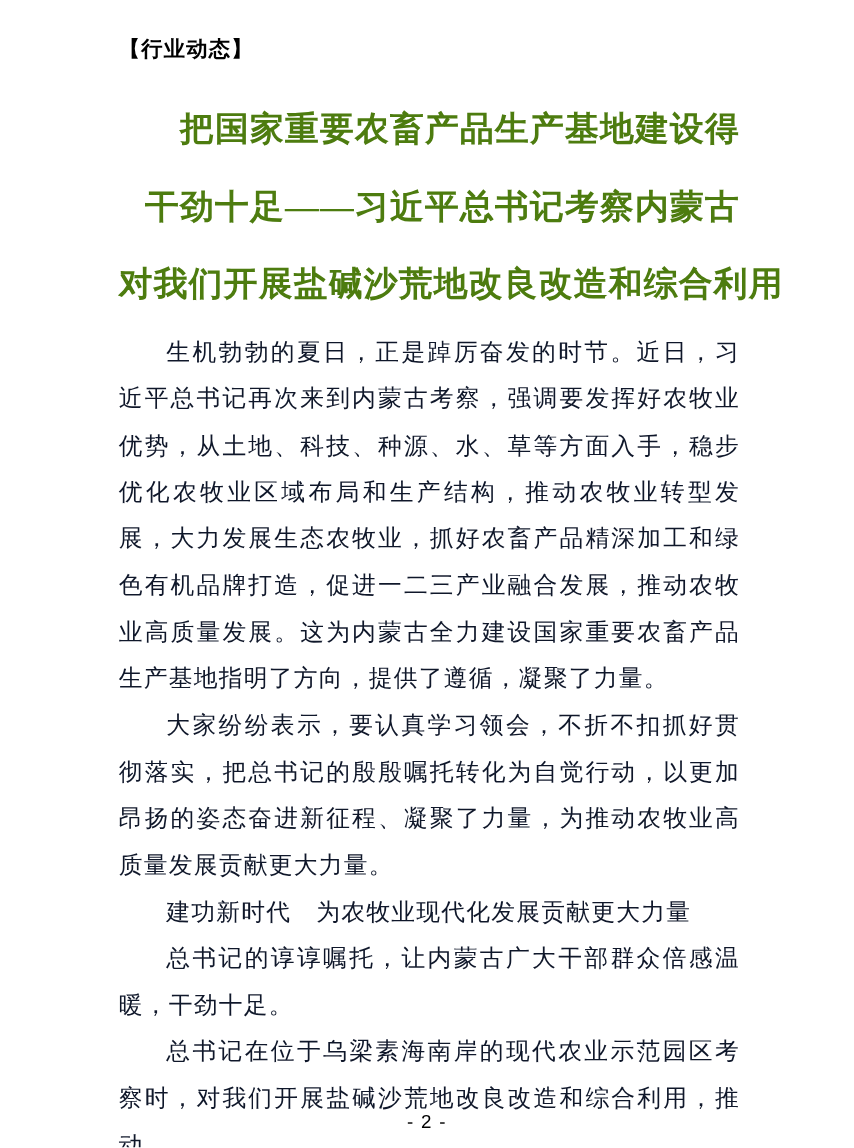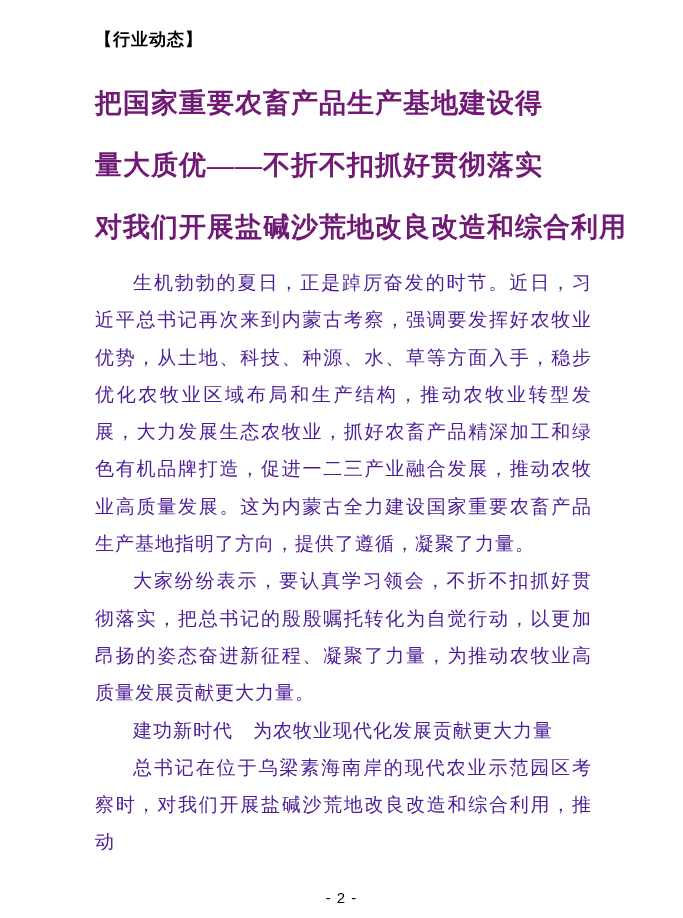--- a/index.html
+++ b/index.html
@@ -23,37 +23,37 @@
     font-weight: bold;
     font-size: 17px;
     color: #000000;
     letter-spacing: 1px;
     line-height: 24px;
   }
   .article-title {
     margin: 20px 0 6px 0;
     font-size: 27px;
     font-weight: bold;
-    color: #701a75;
-    text-align: left;
+    color: #4d7c0f;
+    text-align: right;
     line-height: 62px;
     letter-spacing: 1px;
   }
   .article-title .tline {
     display: block;
     white-space: nowrap;
   }
   .body-para {
     margin: 0;
     font-size: 19px;
     line-height: 37.3px;
     letter-spacing: 1px;
     text-align: justify;
     text-indent: 2em;
-    color: #4c1d95;
+    color: #0f172a;
   }
   .page-number {
     position: absolute;
     left: 0;
     right: 0;
     bottom: 12px;
     text-align: center;
     font-family: "Liberation Sans", "DejaVu Sans", sans-serif;
     font-size: 15px;
     color: #000000;
@@ -62,28 +62,29 @@
 </style>
 </head>
 <body>
 
 <div class="page">
 
   <div class="column-tag">【行业动态】</div>
 
   <h1 class="article-title">
     <span class="tline">把国家重要农畜产品生产基地建设得</span>
-    <span class="tline">量大质优——不折不扣抓好贯彻落实</span>
+    <span class="tline">干劲十足——习近平总书记考察内蒙古</span>
     <span class="tline">对我们开展盐碱沙荒地改良改造和综合利用</span>
   </h1>
 
   <p class="body-para">生机勃勃的夏日，正是踔厉奋发的时节。近日，习近平总书记再次来到内蒙古考察，强调要发挥好农牧业优势，从土地、科技、种源、水、草等方面入手，稳步优化农牧业区域布局和生产结构，推动农牧业转型发展，大力发展生态农牧业，抓好农畜产品精深加工和绿色有机品牌打造，促进一二三产业融合发展，推动农牧业高质量发展。这为内蒙古全力建设国家重要农畜产品生产基地指明了方向，提供了遵循，凝聚了力量。</p>
 
   <p class="body-para">大家纷纷表示，要认真学习领会，不折不扣抓好贯彻落实，把总书记的殷殷嘱托转化为自觉行动，以更加昂扬的姿态奋进新征程、凝聚了力量，为推动农牧业高质量发展贡献更大力量。</p>
 
   <p class="body-para">建功新时代　为农牧业现代化发展贡献更大力量</p>
 
+  <p class="body-para">总书记的谆谆嘱托，让内蒙古广大干部群众倍感温暖，干劲十足。</p>
 
   <p class="body-para">总书记在位于乌梁素海南岸的现代农业示范园区考察时，对我们开展盐碱沙荒地改良改造和综合利用，推动</p>
 
   <div class="page-number">- 2 -</div>
 
 </div>
 
 </body></html>

